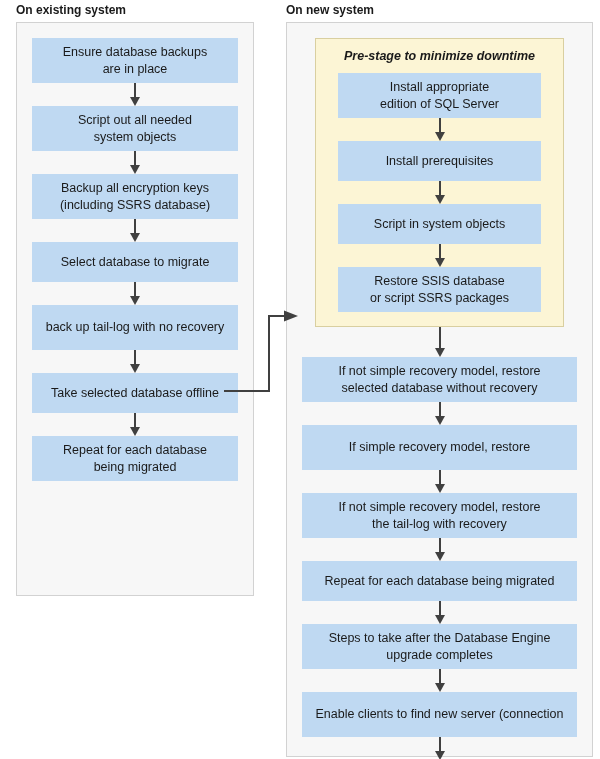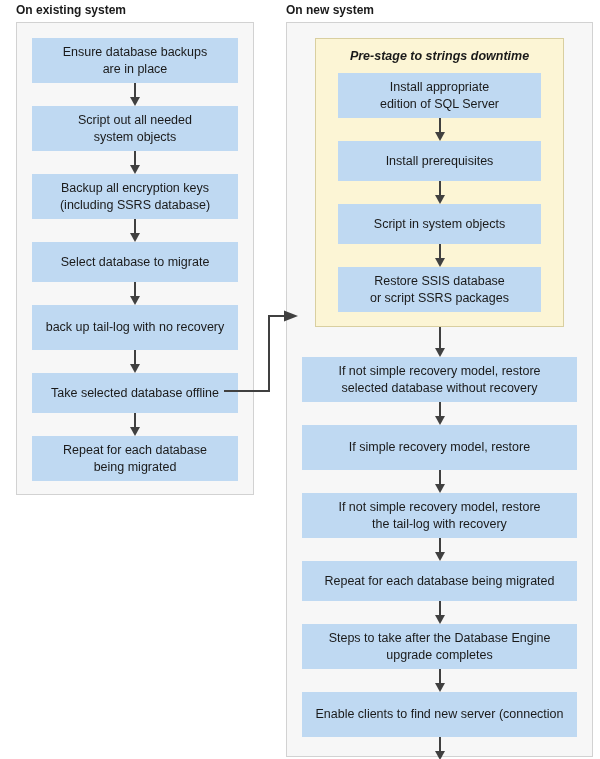--- a/index.html
+++ b/index.html
@@ -32,21 +32,21 @@
     padding: 3px 0 5px 0;
     white-space: nowrap;
   }
 
   .panel {
     border: 1px solid #d2d2d2;
     background: #f7f7f7;
     box-sizing: border-box;
     padding: 15px 15px 14px 15px;
   }
-  #panel-existing { height: 473px; }
+  #panel-existing { height: 574px; }
   #panel-new      { height: 735px; }
 
   
   .node {
     background: #bfd9f2;
     box-sizing: border-box;
     display: flex;
     align-items: center;
     justify-content: center;
     text-align: center;
@@ -180,21 +180,21 @@
     </div>
 
   </div>
 </div>
 
 <div class="column" id="col-new">
   <div class="column-title">On new system</div>
   <div class="panel" id="panel-new">
 
     <div class="prestage">
-      <div class="prestage-title">Pre-stage to strings downtime</div>
+      <div class="prestage-title">Pre-stage to minimize downtime</div>
 
       <div class="node h2">
         <span class="txt">
           <span>Install appropriate</span>
           <span>edition of SQL Server</span>
         </span>
       </div>
       <div class="vconn"></div>
 
       <div class="node h1">

